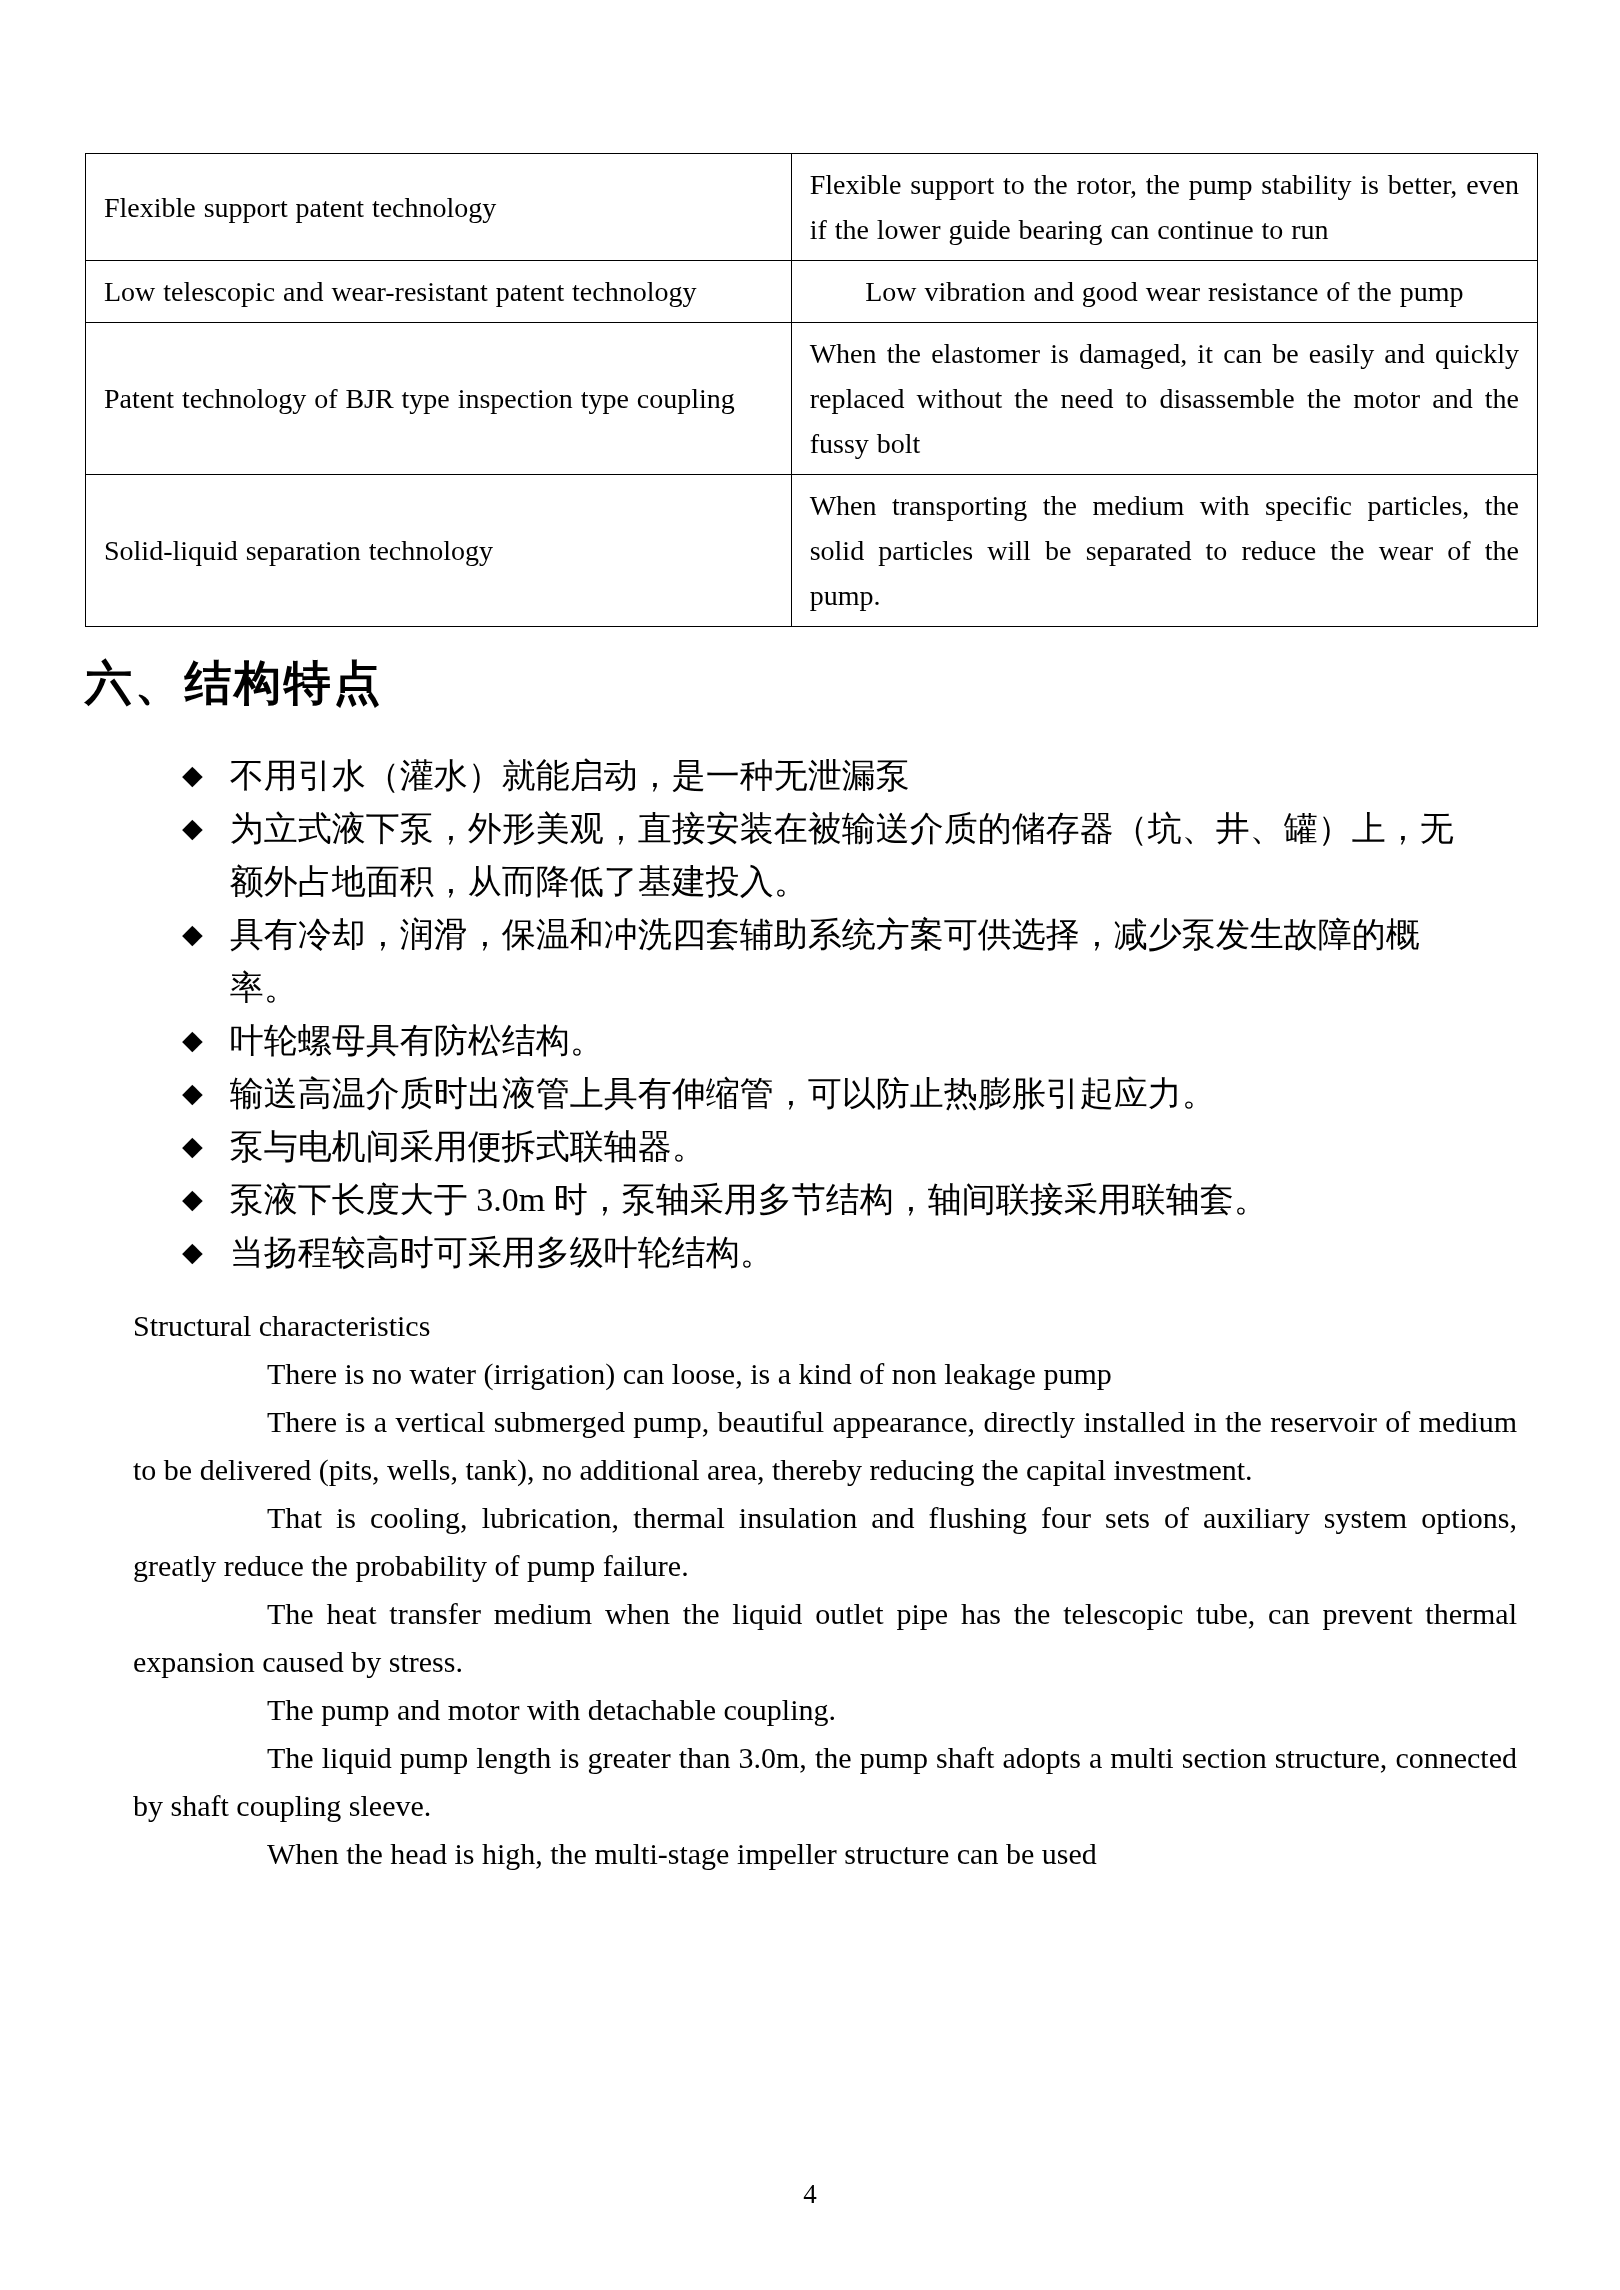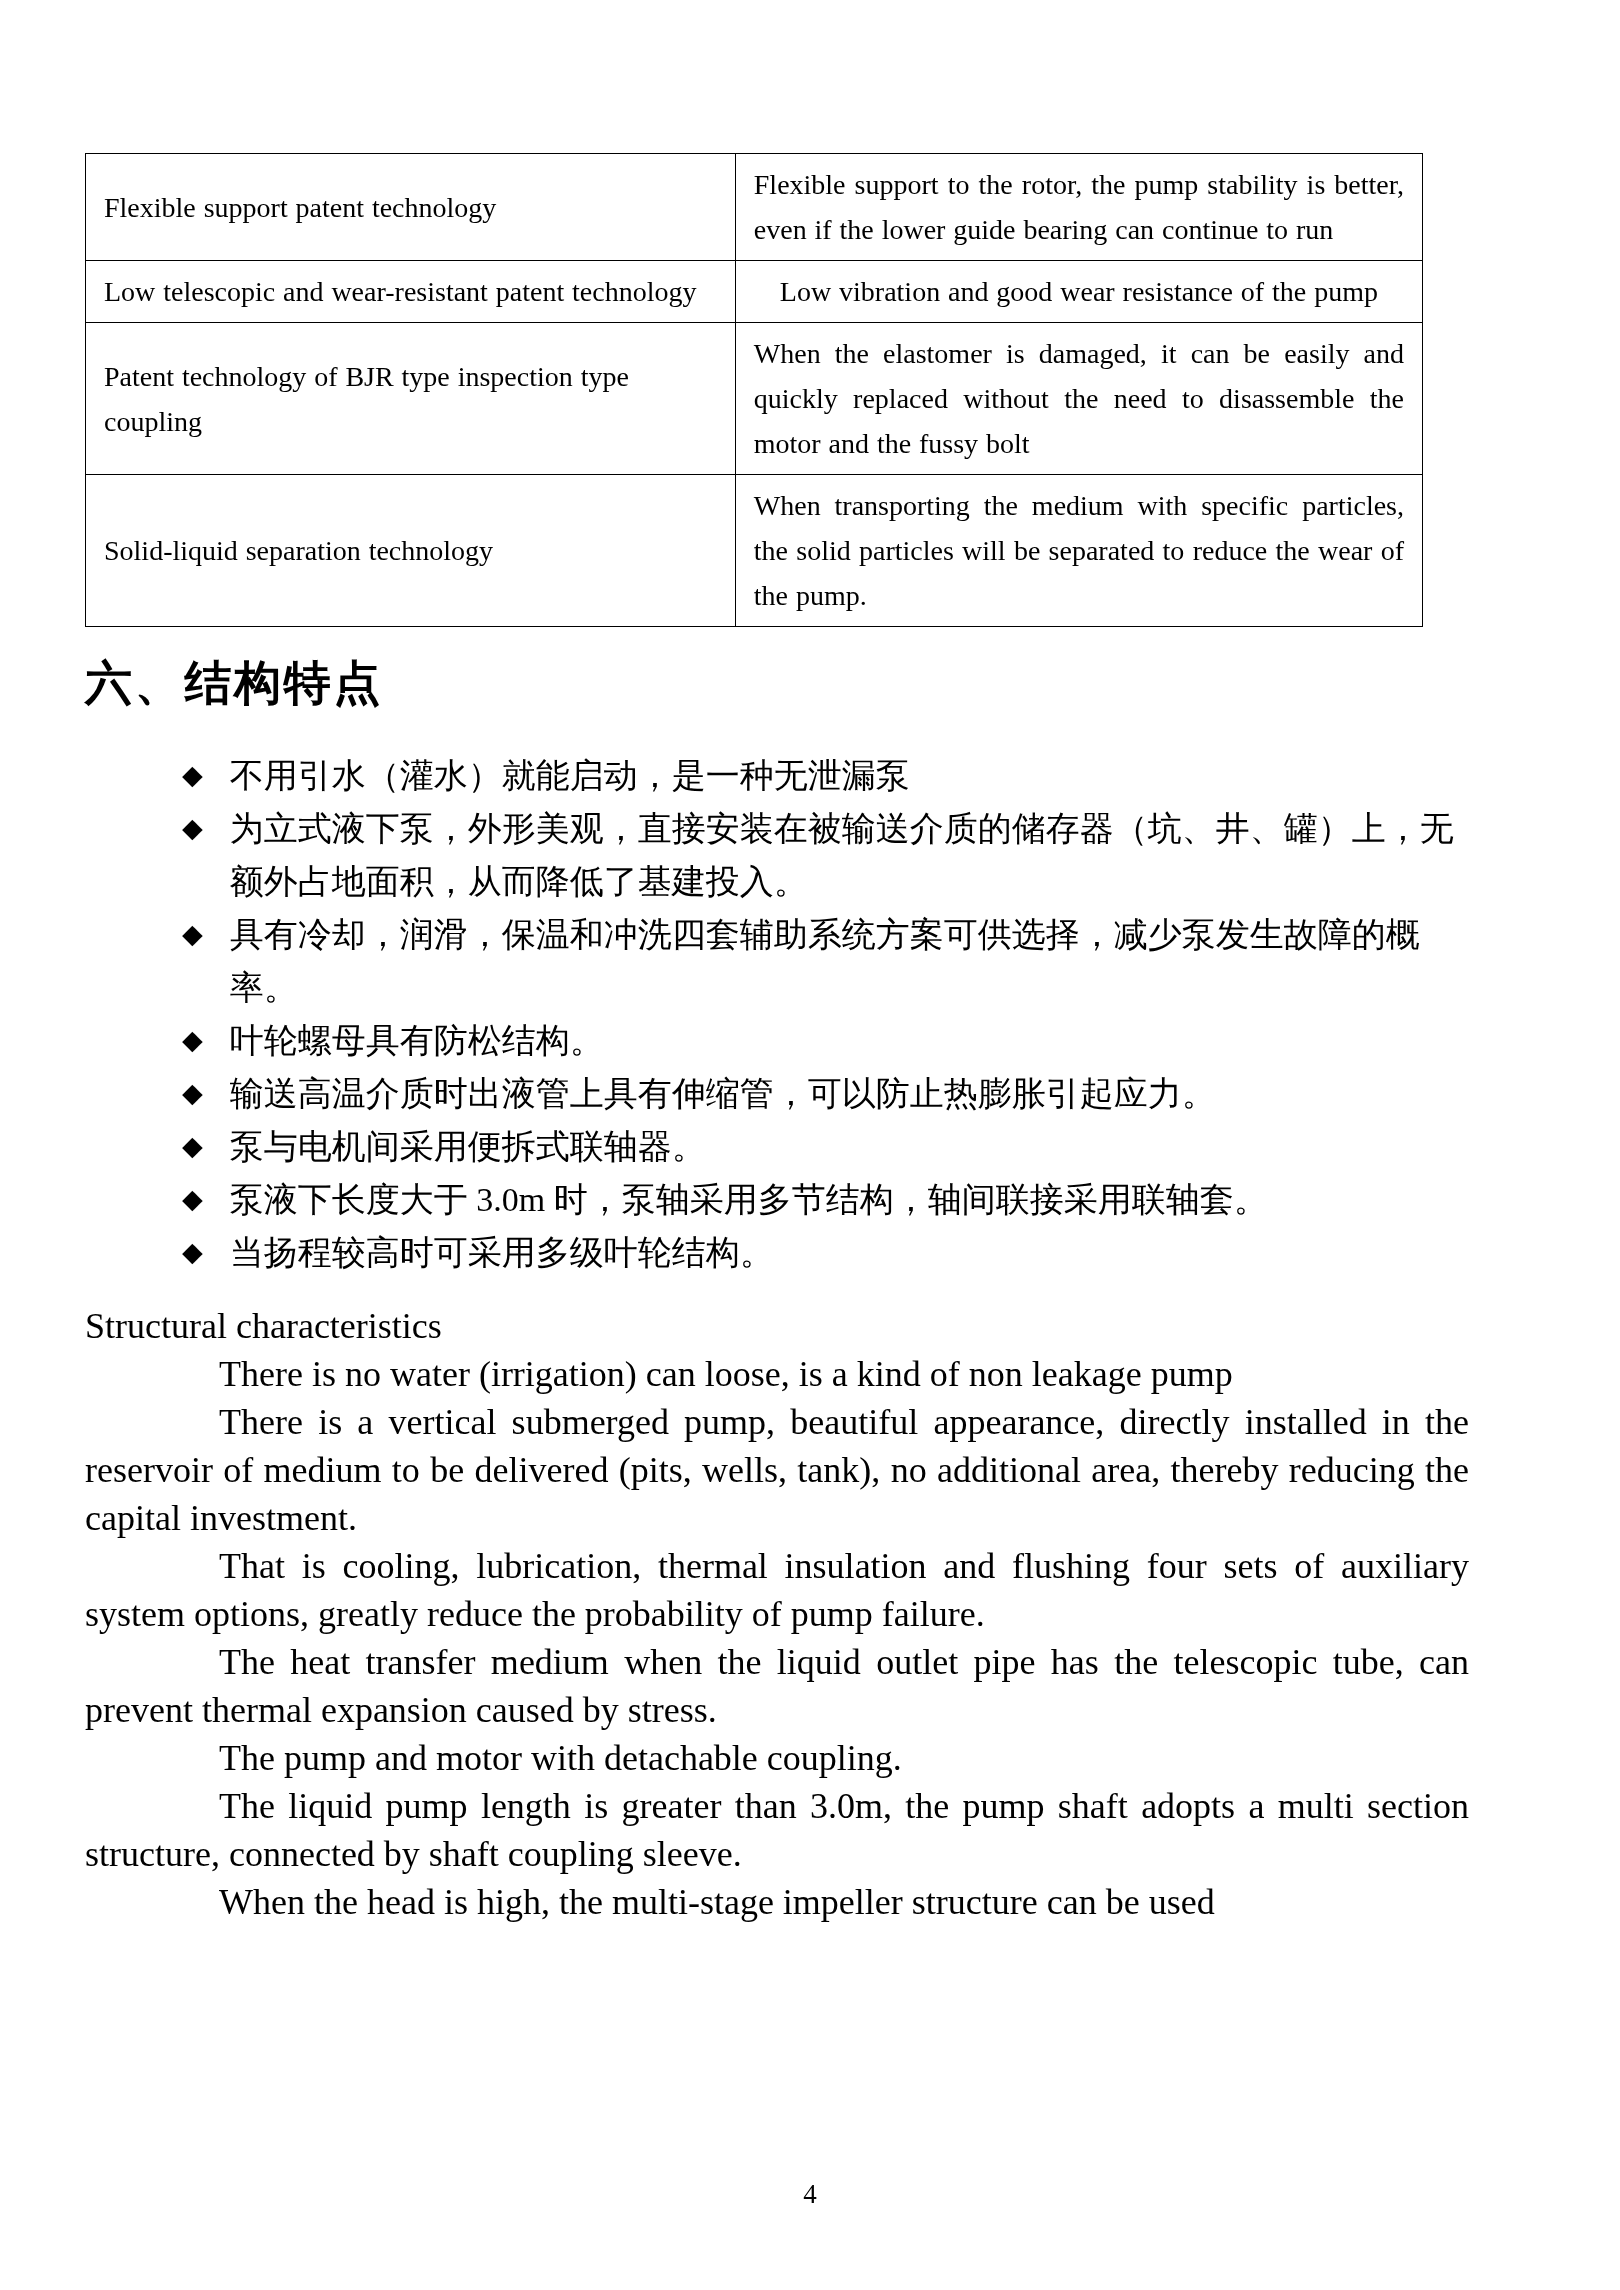--- a/index.html
+++ b/index.html
@@ -15,21 +15,21 @@
     font-family: "Liberation Serif", "DejaVu Serif", serif;
     overflow: hidden;
   }
   .page {
     padding: 153px 0 0 85px;
   }
 
   
   table.features {
     border-collapse: collapse;
-    width: 1338px;
+    width: 1453px;
     table-layout: fixed;
   }
   table.features col.c1 { width: 48.6%; }
   table.features col.c2 { width: 51.4%; }
   table.features td {
     border: 1.8px solid #000000;
     font-size: 28px;
     line-height: 45px;
     padding: 8px 18px;
     vertical-align: middle;
@@ -69,22 +69,23 @@
     margin-right: 27px;
   }
   ul.bullets .btext {
     flex: 1 1 auto;
     max-width: 1247px;
   }
 
   
   .english {
     width: 1384px;
-    font-size: 36px;
+    font-size: 30px;
     line-height: 48px;
+    margin-left: 48px;
   }
   .english p {
     margin: 0;
     text-align: justify;
   }
   .english p.etitle {
     text-align: left;
     text-indent: 0;
   }
   .english p.epara {

